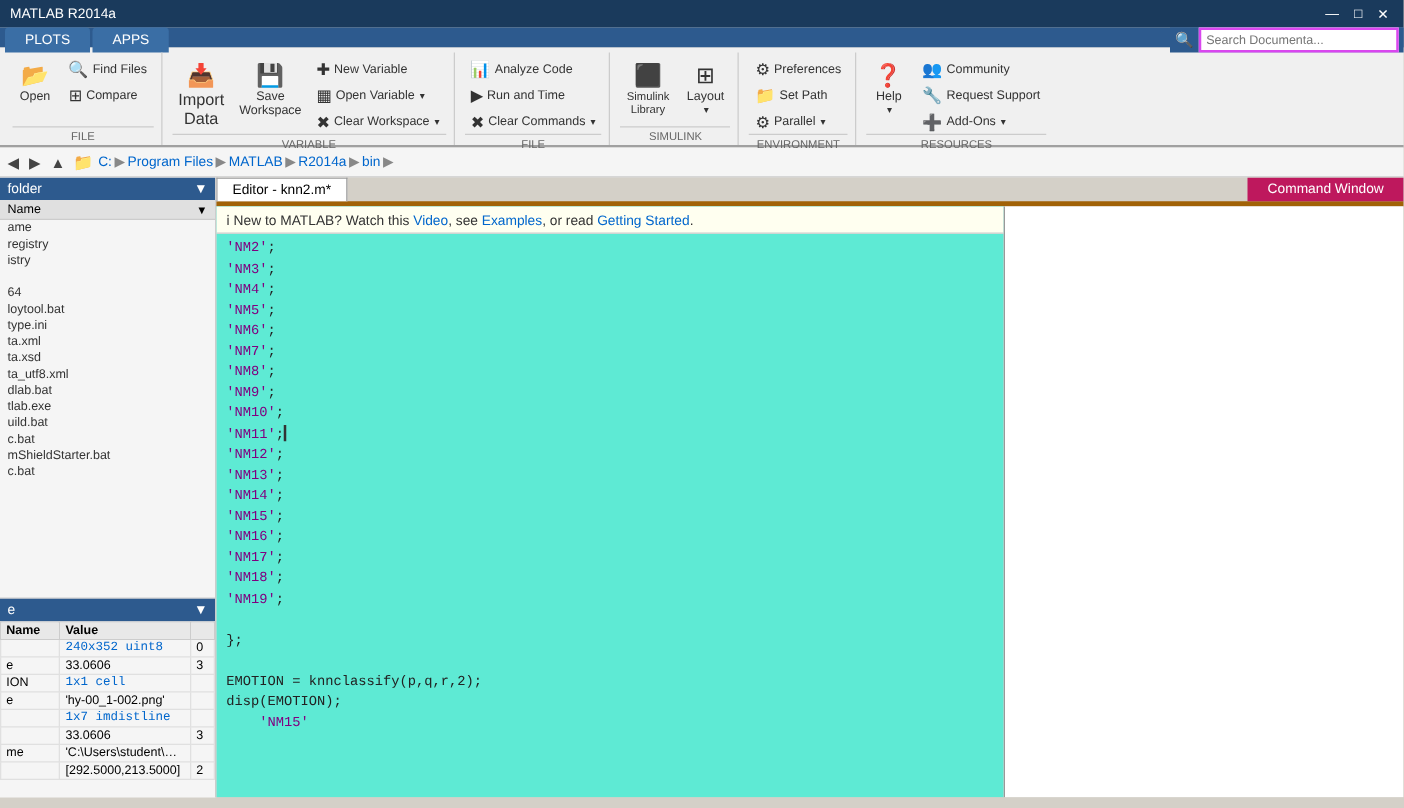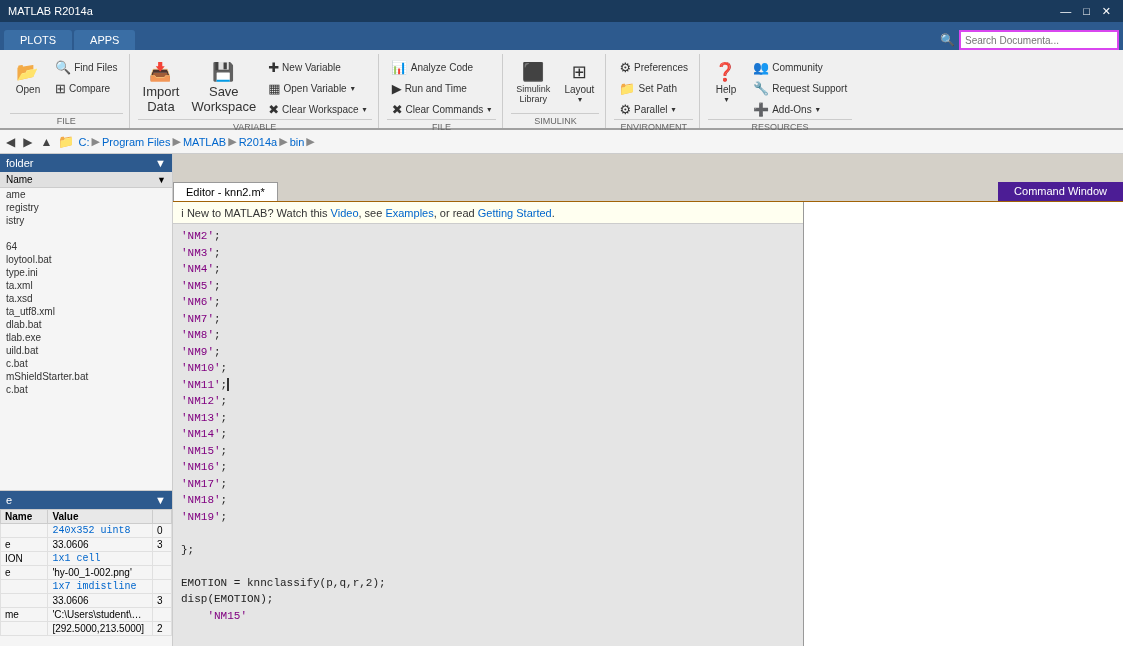--- a/index.html
+++ b/index.html
@@ -206,52 +206,51 @@
     
     .editor-area {
       flex: 1;
       display: flex;
       flex-direction: column;
       overflow: hidden;
     }
     .editor-tabs {
       display: flex;
       background: #d4d0c8;
-      border-bottom: 1px solid #a16207;
-      margin-top: 28px;
+      border-bottom: 4px solid #a16207;
     }
     .editor-tab {
       padding: 3px 12px;
       font-size: 11px;
       cursor: pointer;
       border: 1px solid #999;
       border-bottom: none;
       background: #e0ddd8;
       margin-right: 2px;
     }
     .editor-tab.active { background: white; color: #000; }
     .cmd-tab {
       margin-left: auto;
-      background: #4c1d95;
+      background: #be185d;
       color: white;
       padding: 3px 16px;
       font-size: 11px;
       cursor: pointer;
       border: none;
     }
     
     
     .editor-content {
       display: flex;
       flex: 1;
       overflow: hidden;
     }
     .editor-pane {
       flex: 1;
-      background: #e5e5e5;
+      background: #5eead4;
       overflow: hidden;
       display: flex;
       flex-direction: column;
     }
     .editor-notice {
       background: #fffff0;
       border-bottom: 1px solid #ccc;
       padding: 3px 8px;
       font-size: 11px;
       color: #333;
@@ -293,21 +292,21 @@
 
 <div class="title-bar">
   <span>MATLAB R2014a</span>
   <div class="title-bar-controls">
     <button class="title-bar-btn">—</button>
     <button class="title-bar-btn">□</button>
     <button class="title-bar-btn">✕</button>
   </div>
 </div>
 
-<div style="display:flex; background:#2d5a8e; height:28px; align-items:flex-end; padding-left:4px;">
+<div style="display:flex; background:#2d5a8e; height:16px; align-items:flex-start; padding-left:4px;">
   <div style="display:flex; align-items:flex-end; flex:1;">
     <button class="tab-btn">PLOTS</button>
     <button class="tab-btn">APPS</button>
   </div>
   <div class="search-area">
     <span style="color:white; font-size:12px; margin-right:4px;">🔍</span>
     <input class="search-input" type="text" placeholder="Search Documenta..." style="">
   </div>
 </div>
 
@@ -334,21 +333,21 @@
   </div>
 
   <div class="ribbon-group">
     <div class="ribbon-row" style="flex:1; align-items:flex-start; padding-top:2px; gap:2px;">
       <button class="ribbon-btn">
         <span class="icon">📥</span>
         <span style="font-size:13px; text-align:center;">Import<br>Data</span>
       </button>
       <button class="ribbon-btn">
         <span class="icon">💾</span>
-        <span style="font-size:13px; text-align:center;">Save<br>Workspace</span>
+        <span style="font-size:10px; text-align:center;">Save<br>Workspace</span>
       </button>
       <div style="display:flex; flex-direction:column; gap:2px;">
         <button class="ribbon-btn-sm">
           <span class="icon-sm">✚</span>
           <span>New Variable</span>
         </button>
         <button class="ribbon-btn-sm">
           <span class="icon-sm">▦</span>
           <span>Open Variable</span>
           <span class="dropdown-arrow">▾</span>

